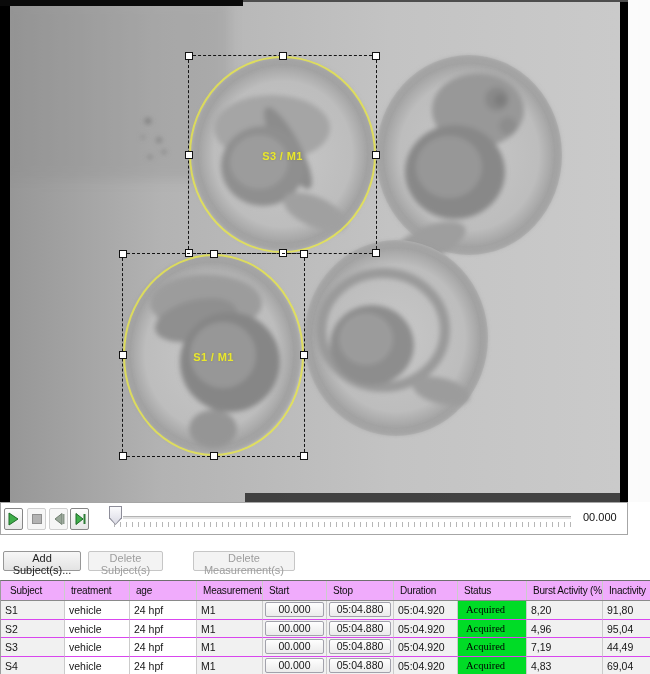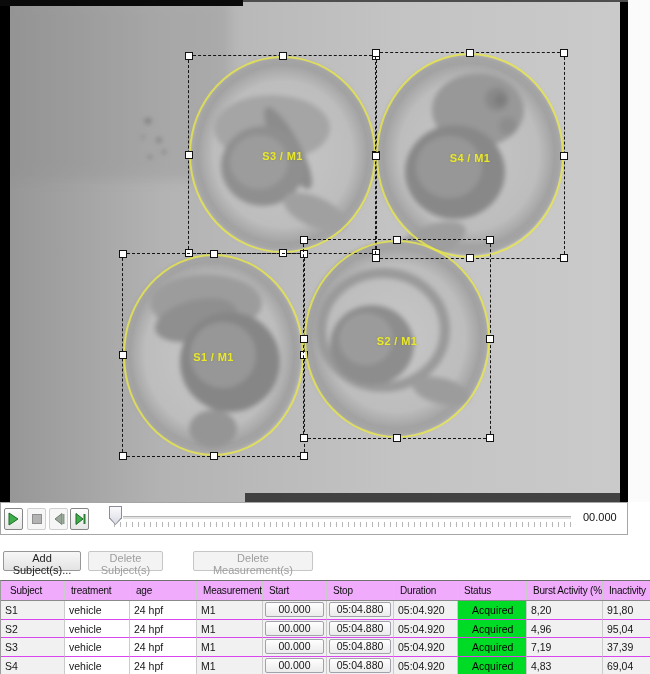--- a/index.html
+++ b/index.html
@@ -36,35 +36,35 @@
     clip-path:polygon(0 0,100% 0,100% 64%,50% 100%,0 64%);background:#8d8d99;}
   .thumb-in{position:absolute;inset:1px;clip-path:polygon(0 0,100% 0,100% 62%,50% 100%,0 62%);
     background:linear-gradient(#fbfbfd,#dadae4);}
   #time-readout{position:absolute;left:582px;top:8px;font-size:11px;color:#111;}
   
   .tb-btn{position:absolute;top:551px;height:20px;font-family:inherit;font-size:11px;padding:0 4px;
     border:1px solid #979797;background:linear-gradient(#f7f7f7,#e3e3e3);color:#1d1d1d;border-radius:2px;}
   .tb-btn.disabled{color:#9d9d9d;border-color:#c6c6c6;background:#f3f3f3;}
   #btn-add{left:3px;width:78px;}
   #btn-del-subj{left:88px;width:75px;}
-  #btn-del-meas{left:193px;width:120px;}
+  #btn-del-meas{left:193px;width:102px;}
   
   #table{position:absolute;left:0;top:580px;width:650px;height:94px;
     border-top:1px solid #6f6f6f;border-left:1px solid #9c9c9c;background:#fff;}
   .grid{display:grid;grid-template-columns:64px 65px 67px 66px 64px 67px 64px 69px 76px minmax(0,1fr);}
   .thead{height:20px;background:#f0abfc;border-bottom:1px solid #8a8a8a;box-sizing:border-box;}
   .th{font-size:10px;letter-spacing:-.2px;color:#0c0c0c;padding:4px 0 0 6px;
     border-right:1px solid #cbcbcb;white-space:nowrap;overflow:hidden;box-sizing:border-box;}
   .th:first-child{padding-left:9px;}
   .trow{height:18.5px;box-sizing:border-box;}
   .td{font-size:10.5px;color:#151515;background:#f1f1f1;border-right:1px solid #cbcbcb;
     border-bottom:1px solid #d946ef;padding:3px 0 0 4px;white-space:nowrap;overflow:hidden;box-sizing:border-box;}
   .td.f-treatment,.td.f-age{background:#ffffff;}
   .td.f-start,.td.f-stop{padding:1px 2px 0 2px;}
-  .td.f-status{color:#000;padding-left:14px;}
+  .td.f-status{color:#000;padding-left:8px;font-family:Liberation Serif, serif;}
   .cellbox{height:13px;line-height:13px;border:1px solid #a2a2ac;border-radius:2px;
     background:linear-gradient(#fefefe,#ebebeb);text-align:center;font-size:10.5px;}
 </style>
 </head>
 <body>
 
 <div id="video">
   <svg id="micro" width="650" height="502" viewBox="0 0 650 502">
     <defs>
       <linearGradient id="bgG" x1="0" y1="0" x2="1" y2="0">
@@ -158,47 +158,23 @@
     <span class="well-label">S3 / M1</span>
   <div class="handle h-tl"></div>
       <div class="handle h-tm"></div>
       <div class="handle h-tr"></div>
       <div class="handle h-ml"></div>
       <div class="handle h-mr"></div>
       <div class="handle h-bl"></div>
       <div class="handle h-bm"></div>
       <div class="handle h-br"></div>
     </div>
-  <div class="sel-rect" id="rect-s4" style="left:375px;top:52px;width:188px;height:205px;">
-    <div class="well-circle" style="border-color: rgb(232, 231, 74);"></div>
-    <span class="well-label">S4 / M1</span>
-  <div class="handle h-tl"></div>
-      <div class="handle h-tm"></div>
-      <div class="handle h-tr"></div>
-      <div class="handle h-ml"></div>
-      <div class="handle h-mr"></div>
-      <div class="handle h-bl"></div>
-      <div class="handle h-bm"></div>
-      <div class="handle h-br"></div>
-    </div>
   <div class="sel-rect" id="rect-s1" style="left:122px;top:253px;width:181px;height:202px;text-decoration:underline;">
     <div class="well-circle" style="border-color: rgb(232, 231, 74);"></div>
     <span class="well-label">S1 / M1</span>
-  <div class="handle h-tl"></div>
-      <div class="handle h-tm"></div>
-      <div class="handle h-tr"></div>
-      <div class="handle h-ml"></div>
-      <div class="handle h-mr"></div>
-      <div class="handle h-bl"></div>
-      <div class="handle h-bm"></div>
-      <div class="handle h-br"></div>
-    </div>
-  <div class="sel-rect" id="rect-s2" style="left:303px;top:239px;width:186px;height:198px;">
-    <div class="well-circle" style="border-color: rgb(232, 231, 74);"></div>
-    <span class="well-label">S2 / M1</span>
   <div class="handle h-tl"></div>
       <div class="handle h-tm"></div>
       <div class="handle h-tr"></div>
       <div class="handle h-ml"></div>
       <div class="handle h-mr"></div>
       <div class="handle h-bl"></div>
       <div class="handle h-bm"></div>
       <div class="handle h-br"></div>
     </div>
 </div>
@@ -294,21 +270,21 @@
         <div class="td f-measurement">M1</div>
         <div class="td f-start">
           <div class="cellbox">00.000</div>
         </div>
         <div class="td f-stop">
           <div class="cellbox">05:04.880</div>
         </div>
         <div class="td f-duration">05:04.920</div>
         <div class="td f-status" style="background: rgb(0, 220, 38);">Acquired</div>
         <div class="td f-burst">7,19</div>
-        <div class="td f-inactivity">37,39</div>
+        <div class="td f-inactivity">44,49</div>
       </div>
       <div class="grid trow">
         <div class="td f-subject">S4</div>
         <div class="td f-treatment">vehicle</div>
         <div class="td f-age">24 hpf</div>
         <div class="td f-measurement">M1</div>
         <div class="td f-start">
           <div class="cellbox">00.000</div>
         </div>
         <div class="td f-stop">

